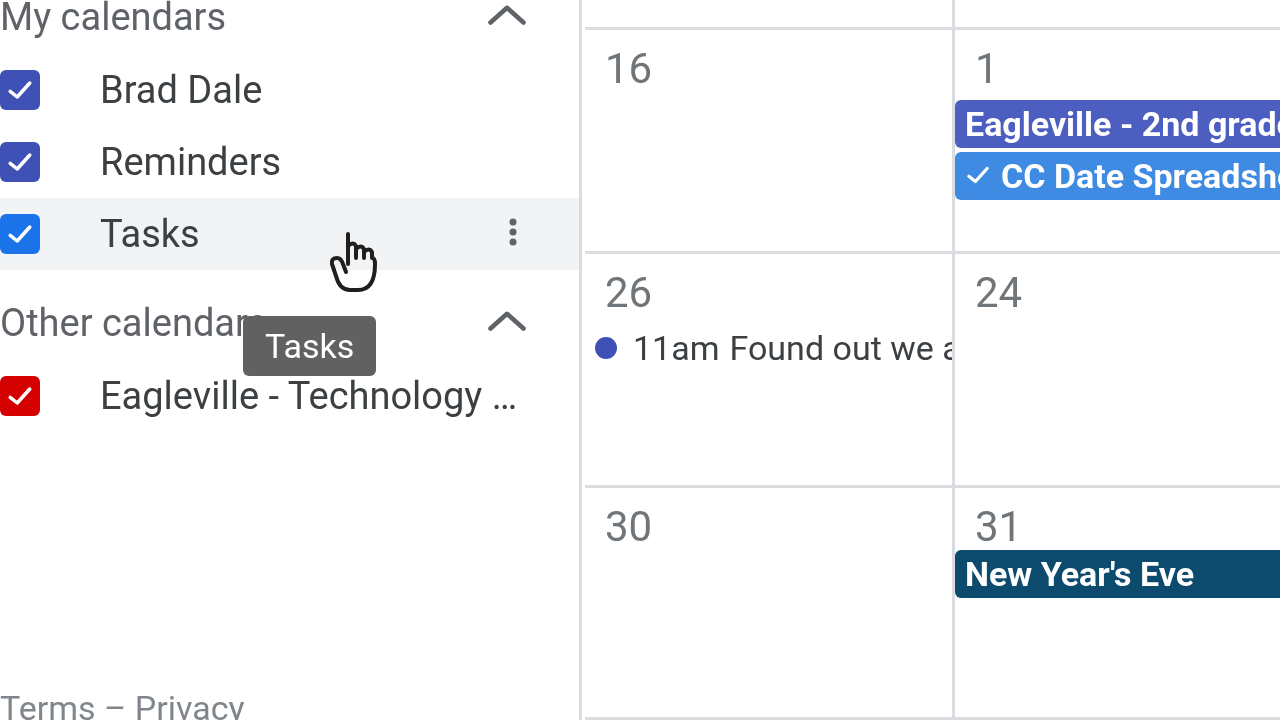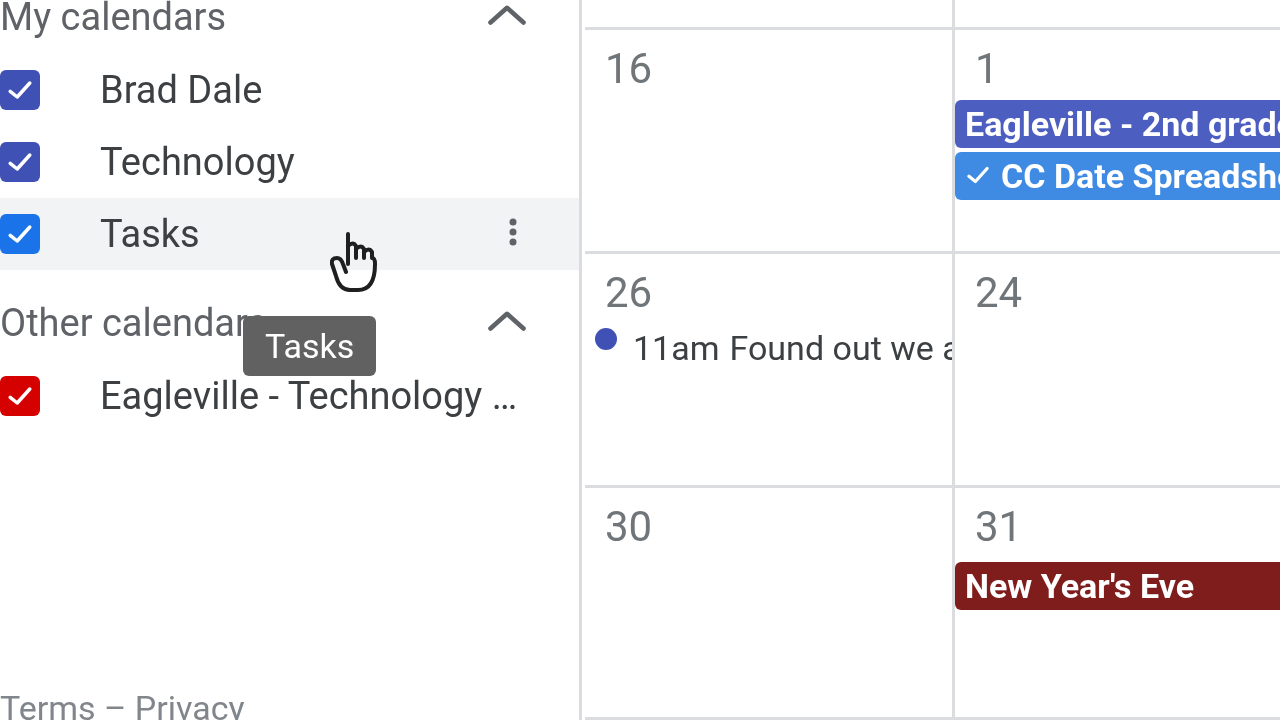--- a/index.html
+++ b/index.html
@@ -37,21 +37,21 @@
   .daynum{position:absolute;left:20px;top:14px;font-size:42px;color:#70757a;}
   .row2{height:224px;}
   .row3{height:234px;}
   .row4{height:232px;}
   .event{position:absolute;left:0;right:0;height:48px;border-radius:6px 0 0 6px;
          display:flex;align-items:center;padding:0 10px;color:#fff;font-weight:700;
          font-size:34px;white-space:nowrap;overflow:hidden;}
   .event .tick{margin-right:10px;}
   .event .tick svg{width:26px;height:26px;stroke:#fff;stroke-width:5;fill:none;
                    stroke-linecap:round;stroke-linejoin:round;}
-  .dotline{position:absolute;left:10px;right:0;display:flex;
+  .dotline{position:absolute;left:10px;right:0;display:flex;align-items:center;
            font-size:34px;color:#3c4043;white-space:nowrap;overflow:hidden;}
   .dot{width:22px;height:22px;border-radius:50%;margin-right:16px;flex:0 0 auto;}
   .dotline .time{margin-right:10px;}
 
   
   .cursor{position:absolute;left:330px;top:228px;pointer-events:none;}
   .cursor svg{width:48px;height:70px;fill:none;stroke:#1f1f1f;stroke-width:4;stroke-linecap:round;stroke-linejoin:round;}
 </style>
 </head>
 <body>
@@ -76,21 +76,21 @@
             </svg>
           </span>
         <span class="calendar-label">Brad Dale</span>
       </div>
       <div class="calendar-item">
         <span class="checkbox" style="background:#3f51b5">
             <svg viewBox="0 0 40 40">
               <polyline points="6,22 16,30 34,10"></polyline>
             </svg>
           </span>
-        <span class="calendar-label">Technology</span>
+        <span class="calendar-label">Reminders</span>
       </div>
       <div class="calendar-item hovered">
         <span class="checkbox" style="background:#1a73e8">
             <svg viewBox="0 0 40 40">
               <polyline points="6,22 16,30 34,10"></polyline>
             </svg>
           </span>
         <span class="calendar-label">Tasks</span>
         <span class="item-menu">
           <svg viewBox="0 0 32 32">
@@ -169,21 +169,21 @@
         <span class="daynum">24</span>
       </div>
     </div>
 
     <div class="row row4">
       <div class="cell cell-left">
         <span class="daynum">30</span>
       </div>
       <div class="cell cell-right">
         <span class="daynum">31</span>
-        <div class="event" style="top:74px;background:#7f1d1d">
+        <div class="event" style="top:62px;background:#0c4a6e">
           <span>New Year's Eve</span>
         </div>
       </div>
     </div>
   </div>
 
   <div class="cursor">
     <svg viewBox="0 0 48 70">
       <path d="M18 6 v30 M18 18 q5 -5 8 0 v12 M26 21 q5 -5 8 0 v9 M34 24 q5 -5 8 0 v6
                M42 30 q3 0 3 6 c0 18 -6 26 -17 26 h-8 c-8 0 -12 -6 -14 -14 l-4 -12

